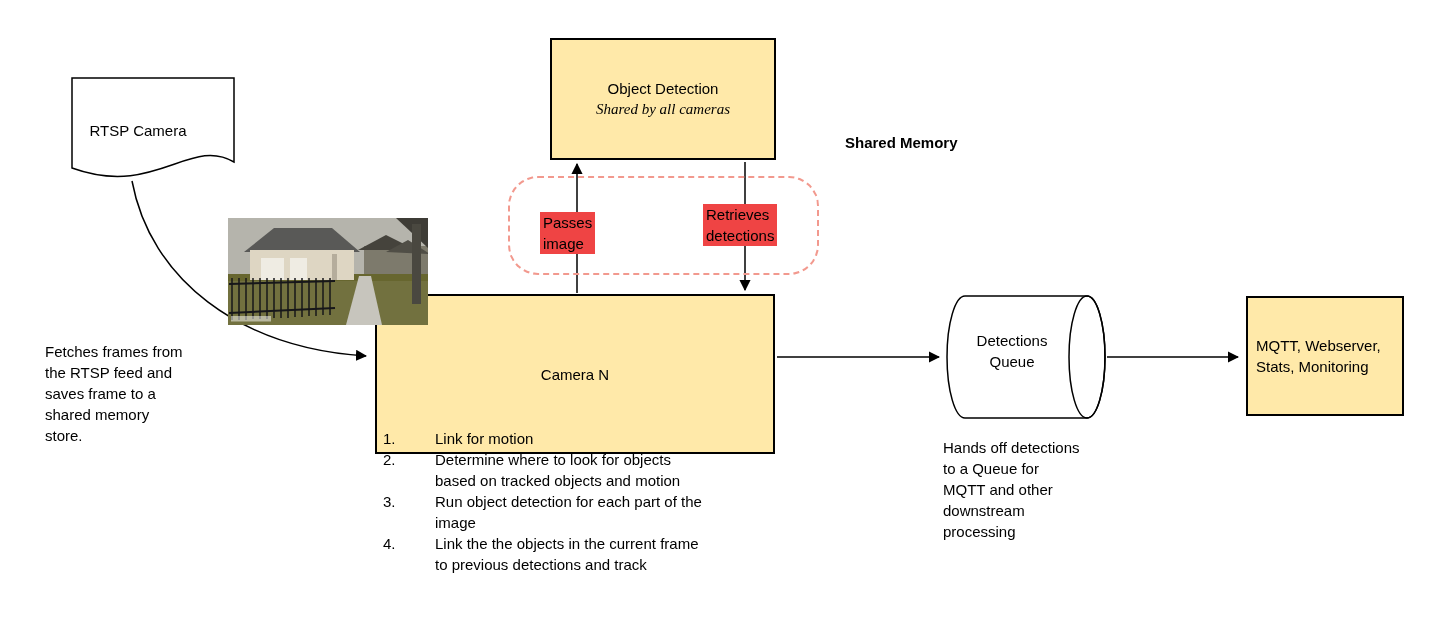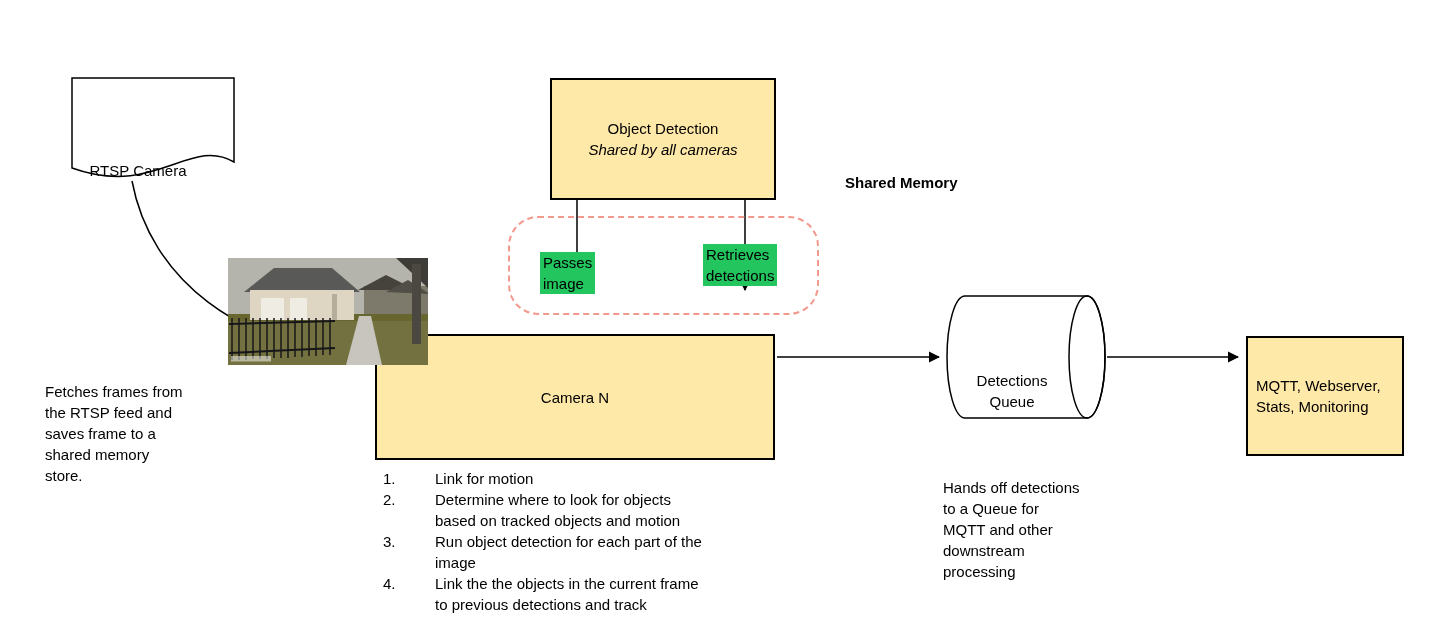--- a/index.html
+++ b/index.html
@@ -1,46 +1,46 @@
 <!DOCTYPE html>
 <html><head>
 <meta charset="utf-8">
 <style>
   * { margin: 0; padding: 0; box-sizing: border-box; }
   body { background: #fff; font-family: "Liberation Sans", sans-serif; }
   #canvas {
     position: relative; width: 1448px; height: 625px;
     background: #fff; color: #000; font-size: 15px; line-height: 21px; overflow: hidden;
   }
-  .abs { position: absolute; margin-top: 40px; }
+  .abs { position: absolute; }
   #connector-layer { position: absolute; left: 0; top: 0; }
   .pre { white-space: pre-line; }
   .bold { font-weight: bold; }
-  .italic { font-style: italic; }
+  .italic { font-style: italic; font-family: Liberation Serif, serif; }
 
   .ybox {
     background: #FFE9A9; border: 2px solid #000;
     display: flex; align-items: center; justify-content: center; text-align: center;
   }
   .rtsp-label { left: 72px; top: 120px; width: 132px; text-align: center; }
   .fetch-note { left: 45px; top: 341px; width: 182px; white-space: pre-line; }
 
   .od-box { left: 550px; top: 38px; width: 226px; height: 122px; flex-direction: column; }
 
   .dashed-region {
     left: 508px; top: 176px; width: 311px; height: 99px;
     border: 2px dashed #F2998E; border-radius: 30px;
   }
-  .edge-label { background: #22c55e; white-space: pre-line; padding: 0 3px; }
+  .edge-label { background: #ef4444; white-space: pre-line; padding: 0 3px; }
   .passes { left: 540px; top: 212px; }
   .retrieves { left: 703px; top: 204px; }
 
   .shared-note { left: 845px; top: 132px; width: 220px; }
 
-  .camera-box { left: 375px; top: 294px; width: 400px; height: 126px; }
+  .camera-box { left: 375px; top: 294px; width: 400px; height: 160px; }
   .photo { left: 228px; top: 218px; width: 200px; height: 107px; }
 
   .steps { left: 383px; top: 428px; }
   .step-row { display: flex; }
   .step-num { width: 52px; }
   .step-txt { white-space: pre-line; }
 
   .queue-label { left: 950px; top: 330px; width: 124px; text-align: center; white-space: pre-line; }
   .queue-note { left: 943px; top: 437px; width: 182px; white-space: pre-line; }
 

